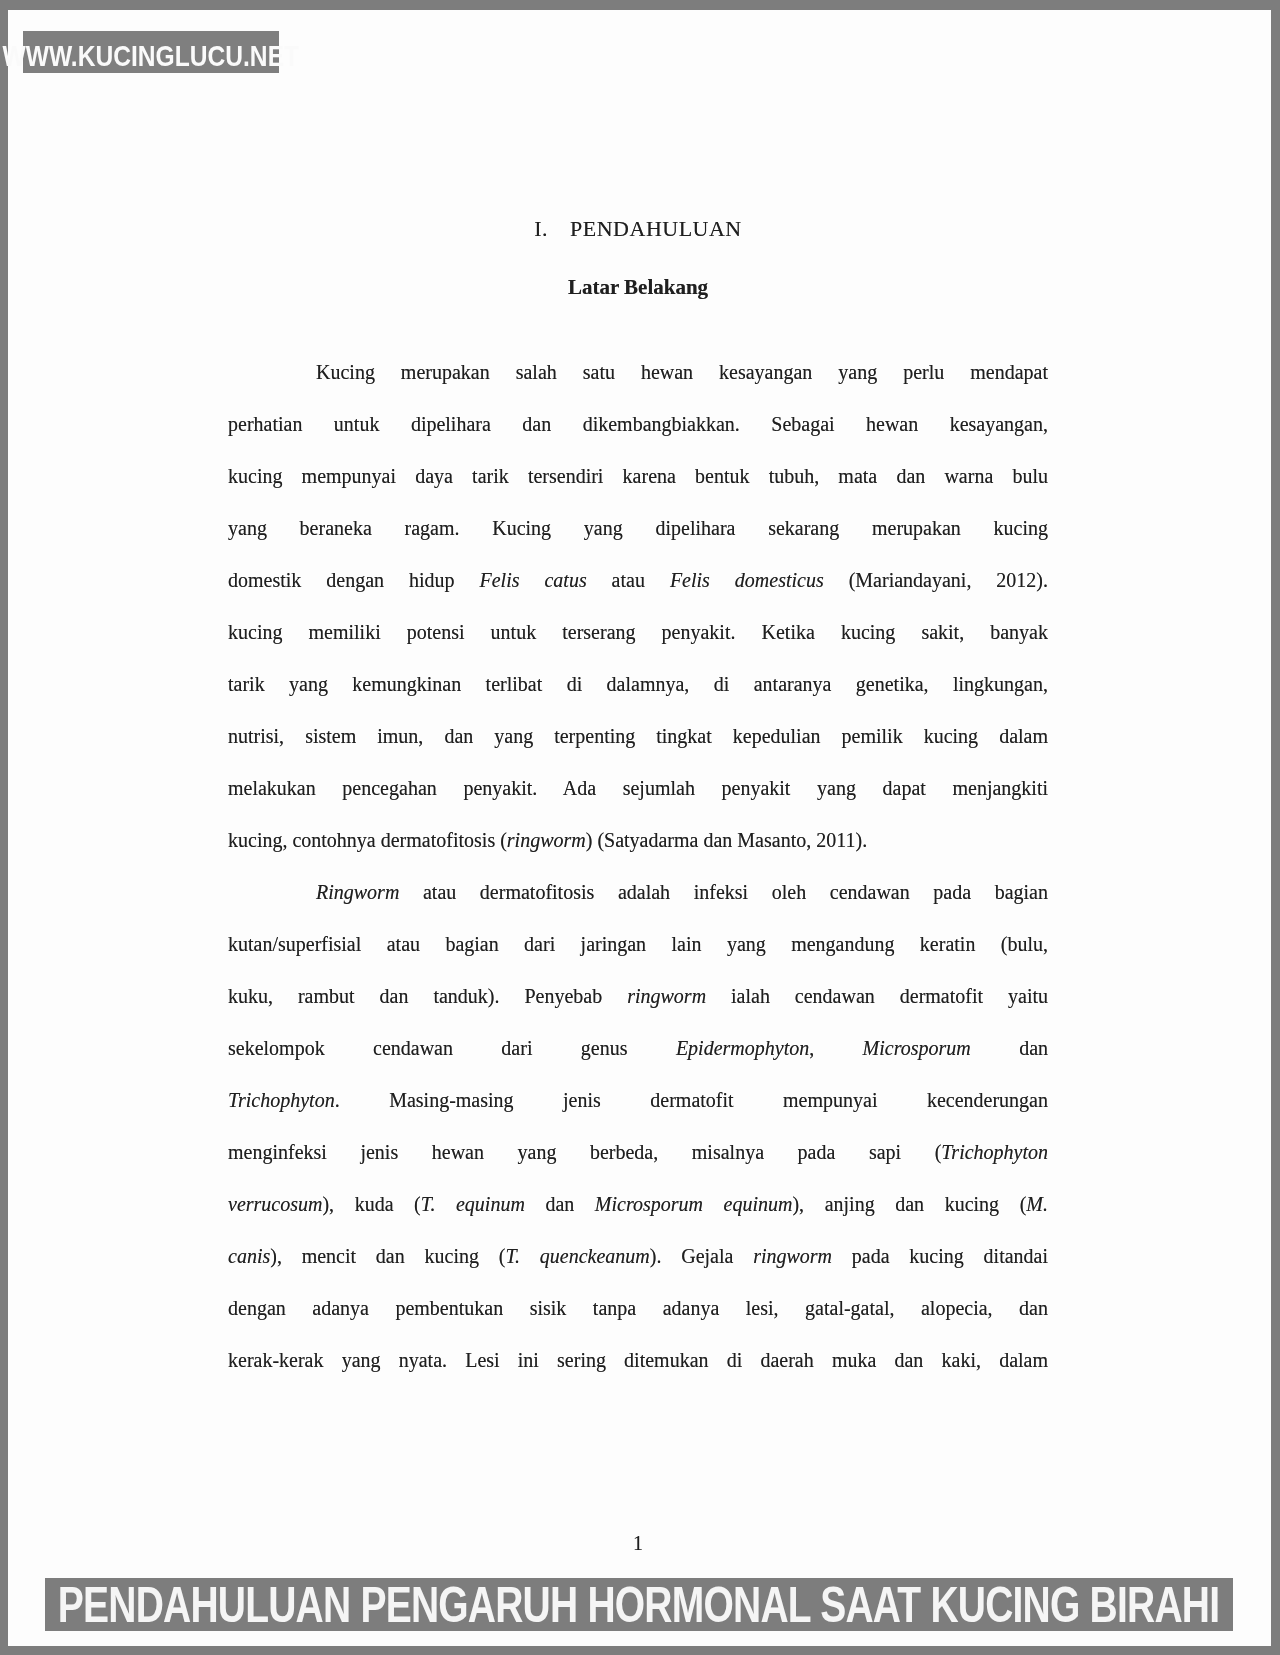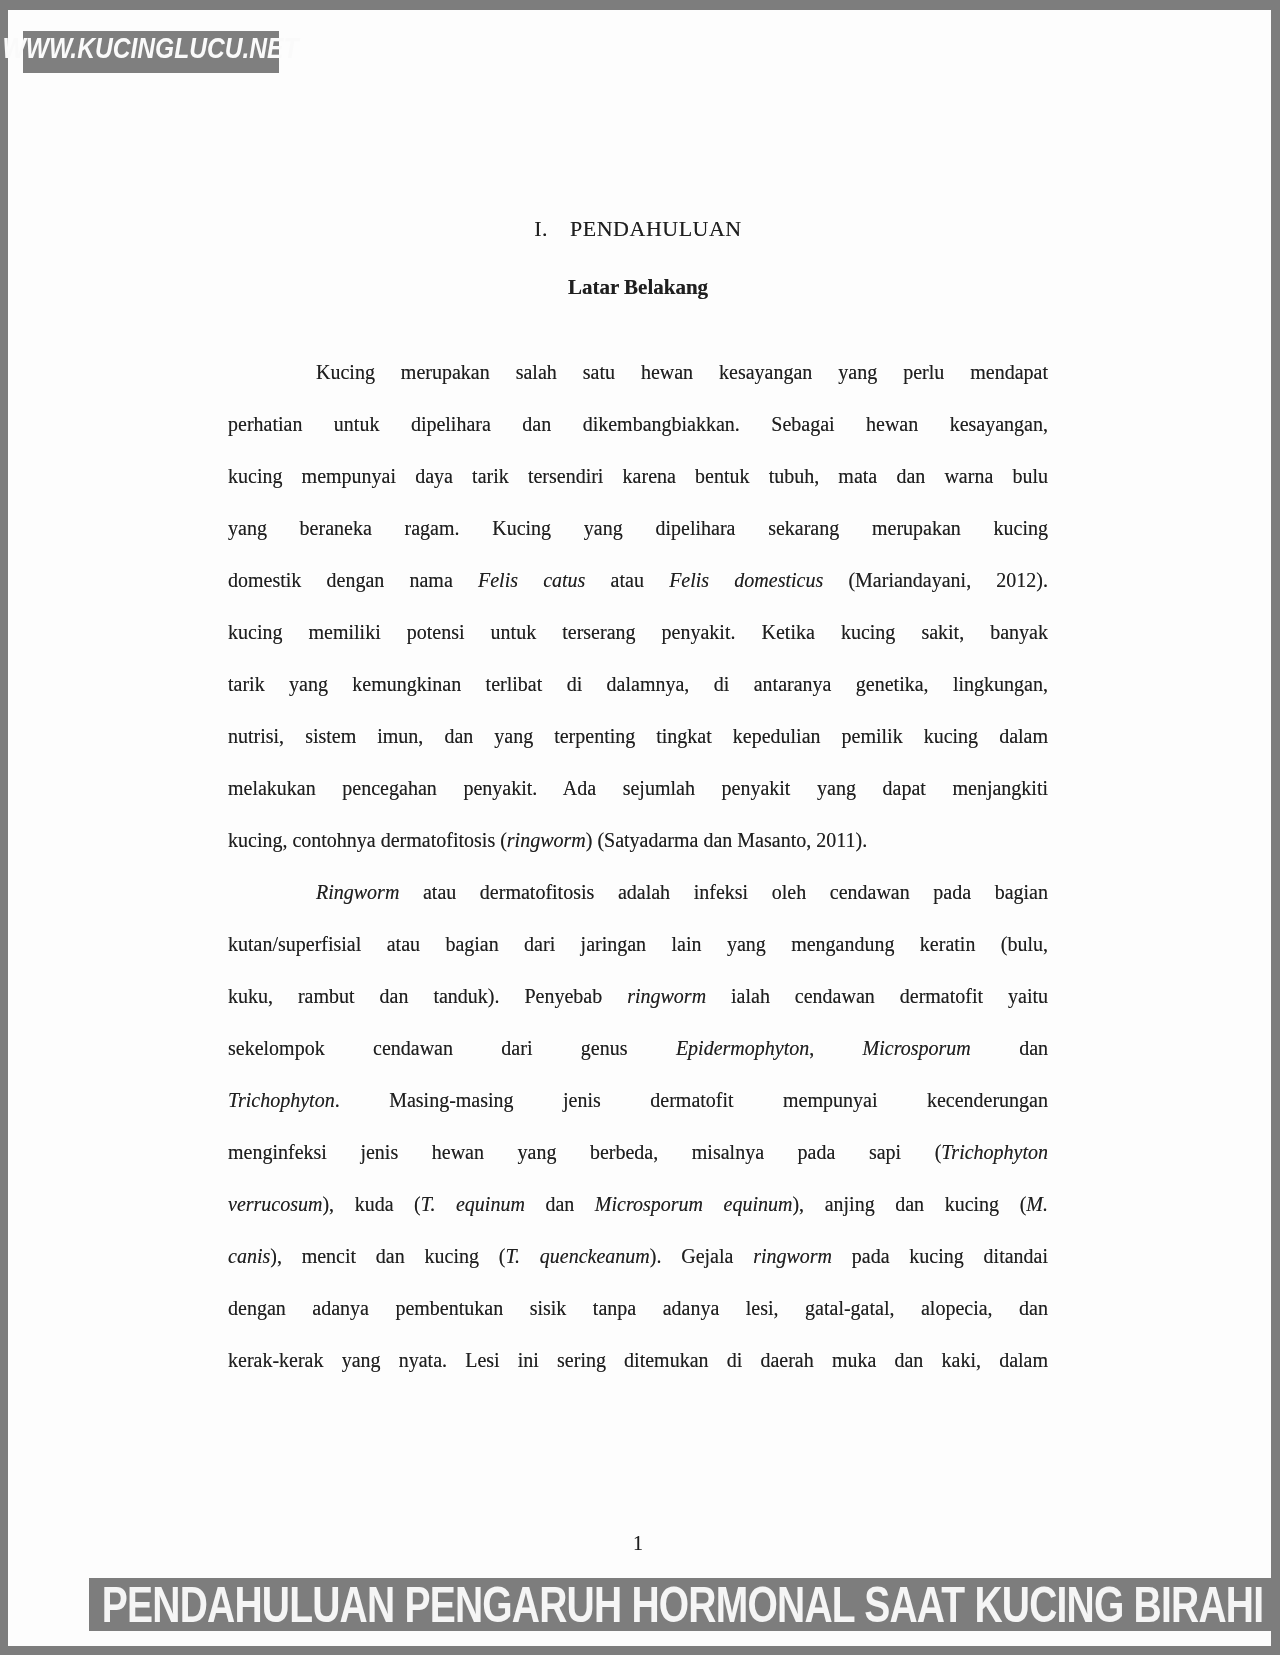--- a/index.html
+++ b/index.html
@@ -17,23 +17,22 @@
     position:absolute;
     left:8px; top:10px; right:9px; bottom:9px;
     background:var(--paper);
   }
   
   .watermark-badge{
     position:absolute;
     left:15px; top:21px;
     width:256px; height:42px;
     background:var(--badge);
-    display:flex; align-items:flex-start; justify-content:center;
+    display:flex; align-items:flex-end; justify-content:center;
     overflow:visible;
-    font-style:italic;
   }
   .watermark-badge .condensed{
     font-family:"Liberation Sans","DejaVu Sans",sans-serif;
     font-weight:bold;
     font-size:30px;
     color:#fafafa;
     white-space:nowrap;
     display:inline-block;
     transform:scaleX(0.82);
     letter-spacing:0px;
@@ -85,21 +84,20 @@
     color:var(--ink);
   }
   
   .footer-banner{
     position:absolute;
     left:37px; top:1568px;
     width:1188px; height:53px;
     background:var(--banner);
     display:flex; align-items:center; justify-content:center;
     overflow:visible;
-    margin-left:44px;
   }
   .footer-banner .condensed-big{
     font-family:"Liberation Sans","DejaVu Sans",sans-serif;
     font-weight:bold;
     font-size:50px;
     color:var(--banner-text);
     white-space:nowrap;
     display:inline-block;
     transform:scaleX(0.78);
     letter-spacing:-1px;
@@ -123,21 +121,21 @@
   </div>
 
   <div class="section-title">Latar Belakang</div>
 
   <div class="body-text">
       <div>
         <div class="text-line indent"><span>Kucing merupakan salah satu hewan kesayangan yang perlu mendapat</span></div>
         <div class="text-line"><span>perhatian untuk dipelihara dan dikembangbiakkan. Sebagai hewan kesayangan,</span></div>
         <div class="text-line"><span>kucing mempunyai daya tarik tersendiri karena bentuk tubuh, mata dan warna bulu</span></div>
         <div class="text-line"><span>yang beraneka ragam. Kucing yang dipelihara sekarang merupakan kucing</span></div>
-        <div class="text-line"><span>domestik dengan nama </span><span class="it">Felis catus</span><span> atau </span><span class="it">Felis domesticus</span><span> (Mariandayani, 2012).</span></div>
+        <div class="text-line"><span>domestik dengan hidup </span><span class="it">Felis catus</span><span> atau </span><span class="it">Felis domesticus</span><span> (Mariandayani, 2012).</span></div>
         <div class="text-line"><span>kucing memiliki potensi untuk terserang penyakit. Ketika kucing sakit, banyak</span></div>
         <div class="text-line"><span>tarik yang kemungkinan terlibat di dalamnya, di antaranya genetika, lingkungan,</span></div>
         <div class="text-line"><span>nutrisi, sistem imun, dan yang terpenting tingkat kepedulian pemilik kucing dalam</span></div>
         <div class="text-line"><span>melakukan pencegahan penyakit. Ada sejumlah penyakit yang dapat menjangkiti</span></div>
         <div class="text-line last-line"><span>kucing, contohnya dermatofitosis (</span><span class="it">ringworm</span><span>) (Satyadarma dan Masanto, 2011).</span></div>
       </div>
       <div>
         <div class="text-line indent"><span class="it">Ringworm</span><span> atau dermatofitosis adalah infeksi oleh cendawan pada bagian</span></div>
         <div class="text-line"><span>kutan/superfisial atau bagian dari jaringan lain yang mengandung keratin (bulu,</span></div>
         <div class="text-line"><span>kuku, rambut dan tanduk). Penyebab </span><span class="it">ringworm</span><span> ialah cendawan dermatofit yaitu</span></div>

